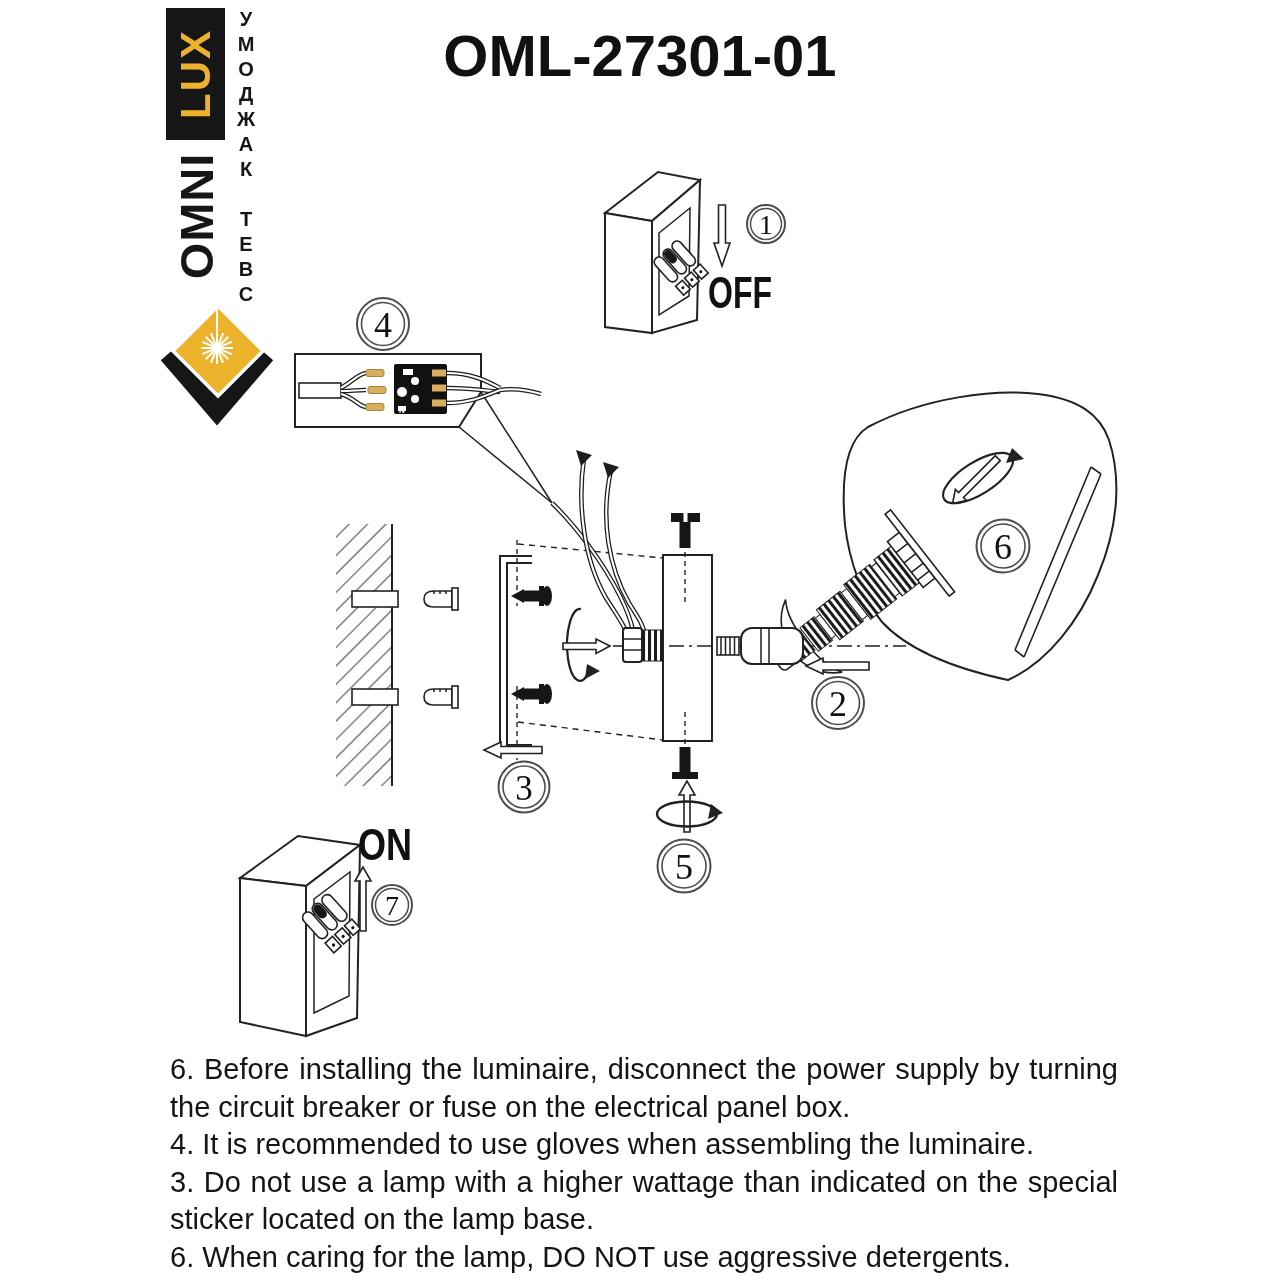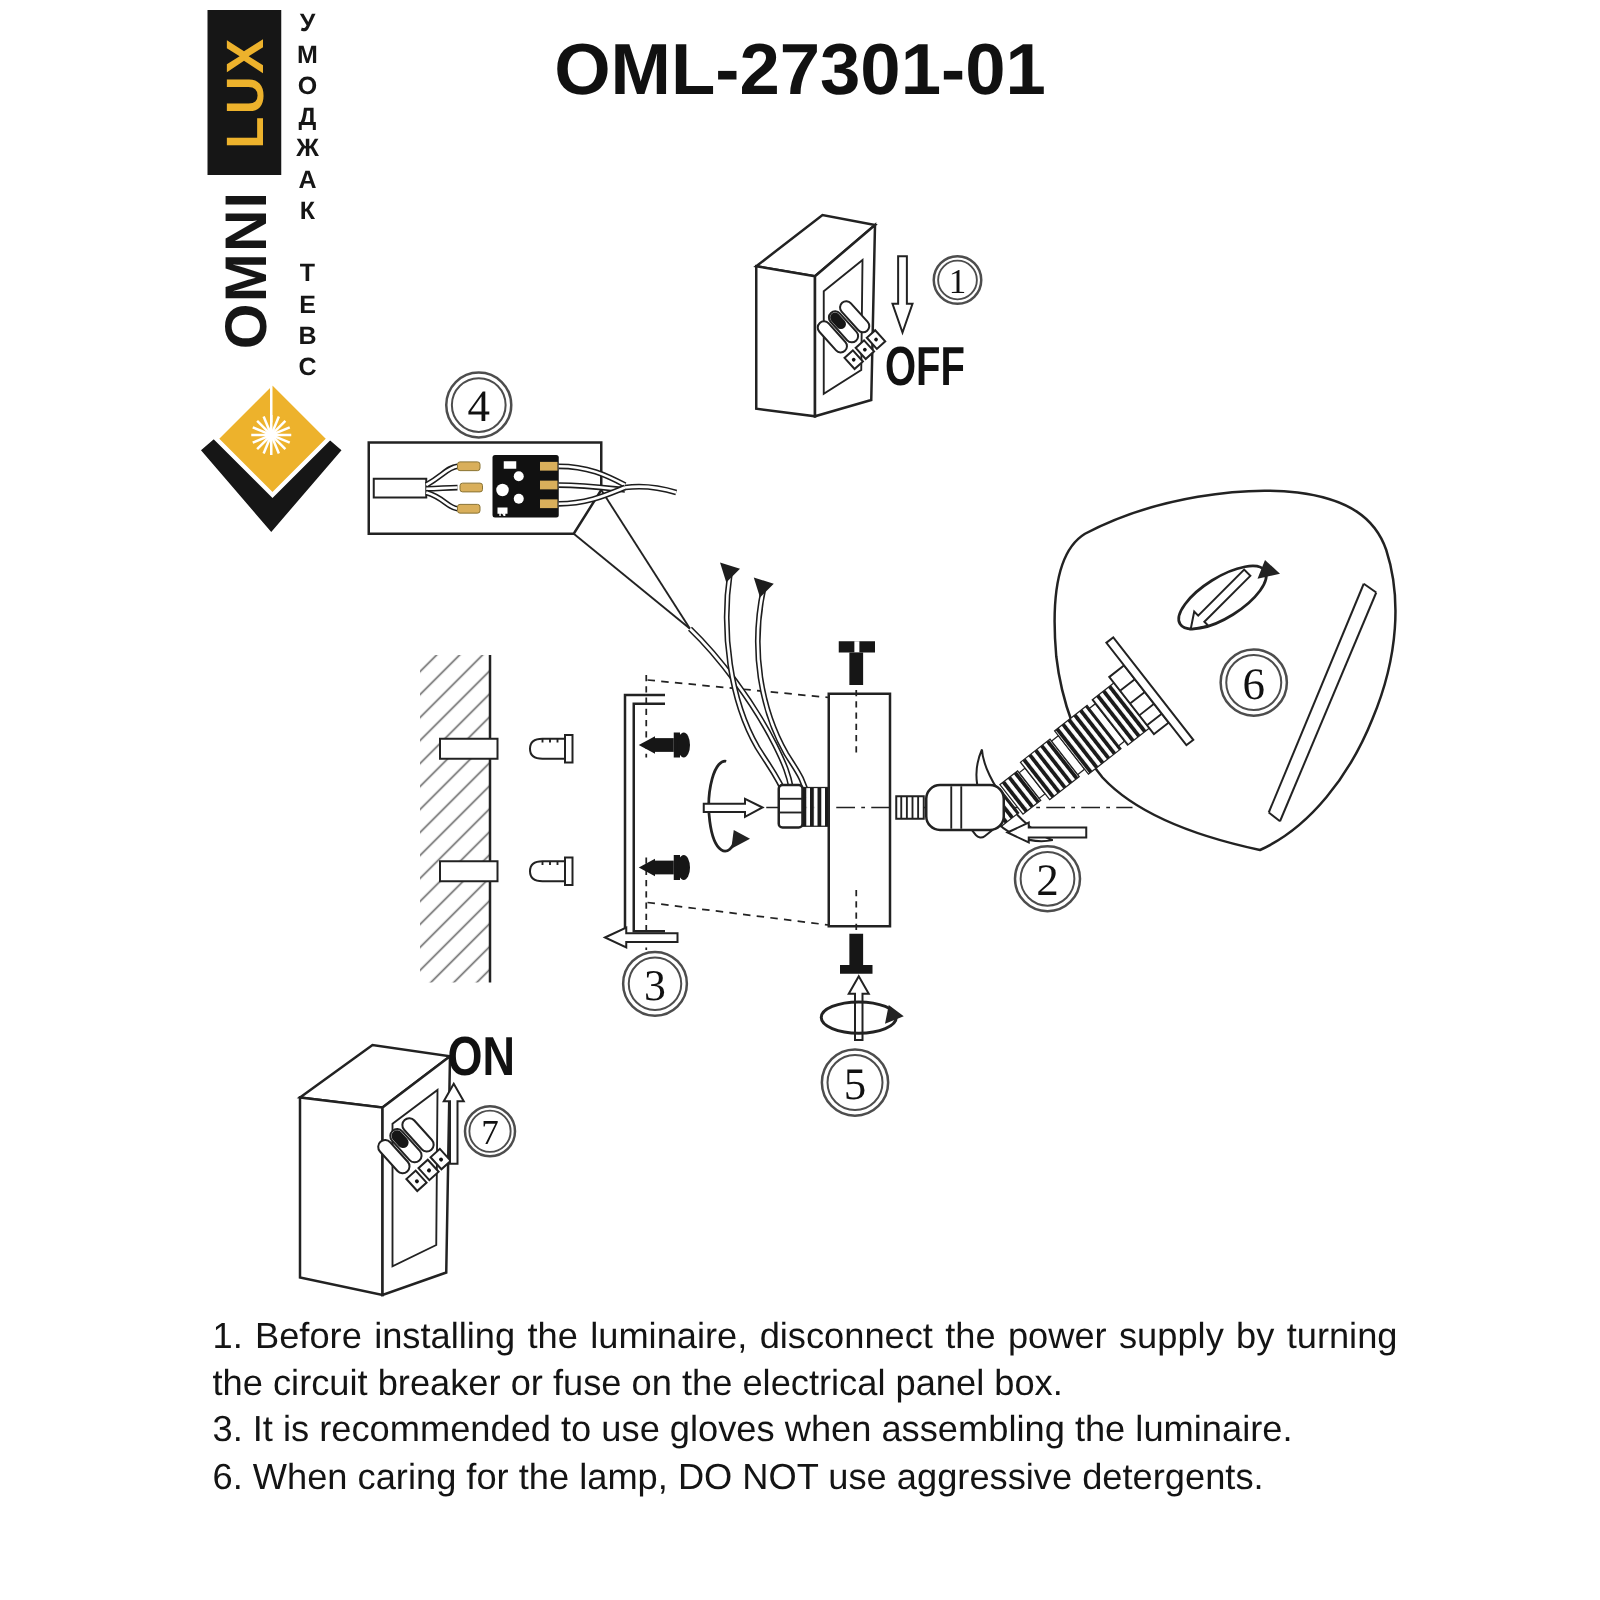--- a/index.html
+++ b/index.html
@@ -329,18 +329,19 @@
     <text class="power-label" x="358" y="860" font-size="44" textLength="54" lengthAdjust="spacingAndGlyphs">ON</text>
     <path class="outl" stroke-width="1.5" d="M363,867 L355,881 L360,881 L360,931 L366,931 L366,881 L371,881 Z"></path>
     <g>
       <circle class="ring" cx="392" cy="905" r="20" stroke-width="2"></circle>
       <circle class="ring" cx="392" cy="905" r="16.5" stroke-width="1.5"></circle>
       <text class="step-num" x="392" y="915" font-size="28">7</text>
     </g>
   </svg>
 
   <div id="instructions">
-    <p>1. Before installing the luminaire, disconnect the power supply by turning the circuit breaker or fuse on the electrical panel box.</p>
-    <p>3. It is recommended to use gloves when assembling the luminaire.</p>
+    <p>6. Before installing the luminaire, disconnect the power supply by turning the circuit breaker or fuse on the electrical panel box.</p>
+    <p>4. It is recommended to use gloves when assembling the luminaire.</p>
+    <p>3. Do not use a lamp with a higher wattage than indicated on the special sticker located on the lamp base.</p>
     <p>6. When caring for the lamp, DO NOT use aggressive detergents.</p>
   </div>
 
 </div>
 
 </body></html>

